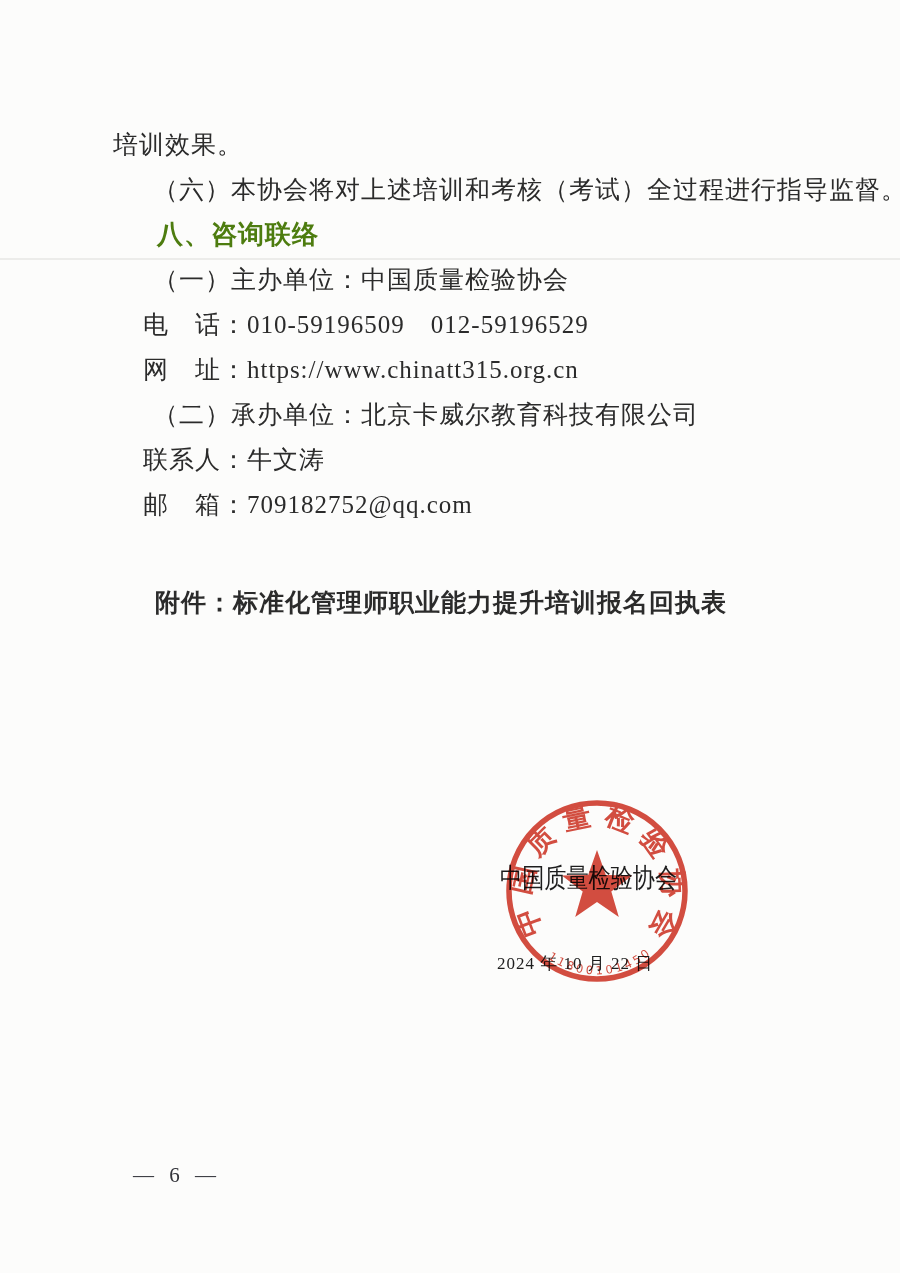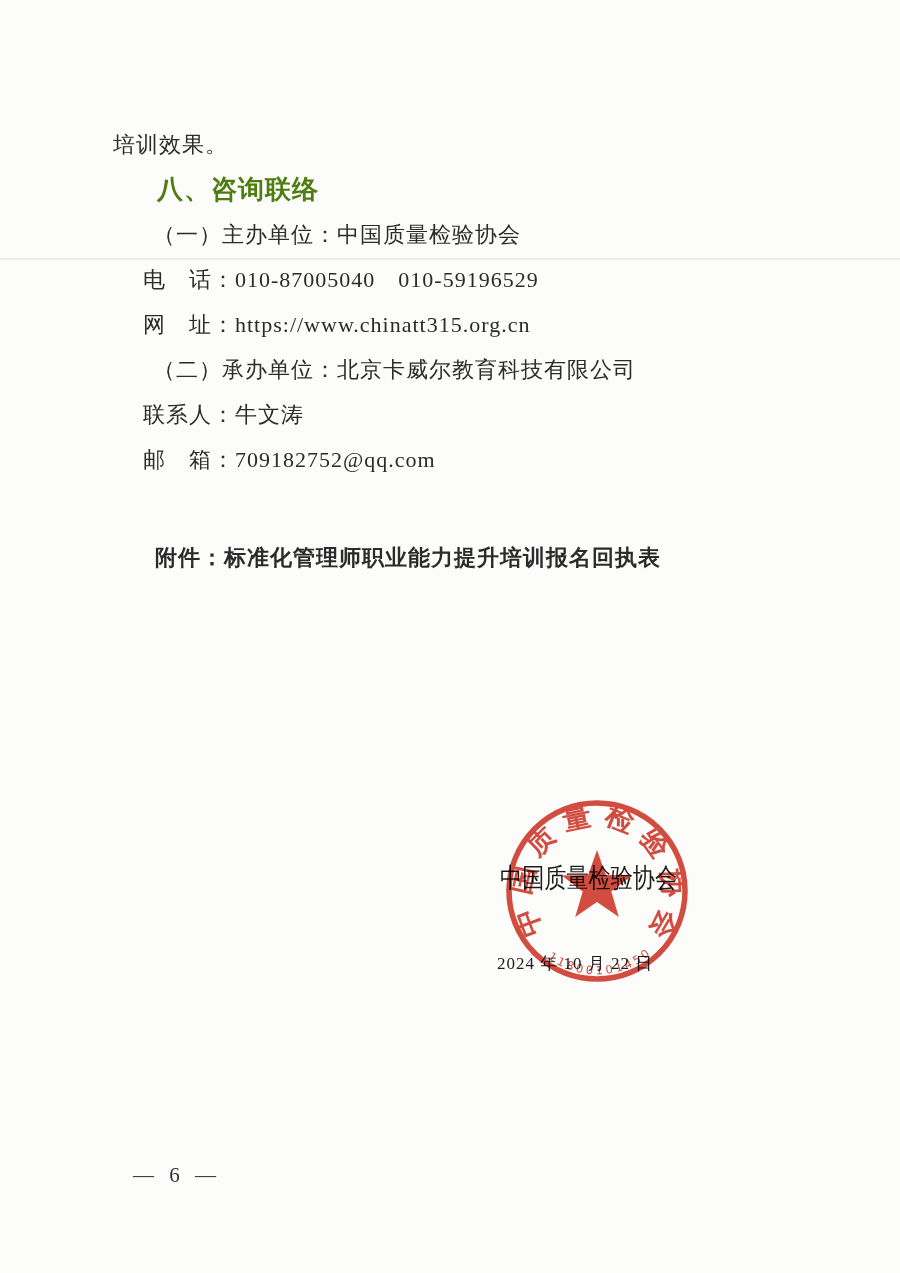--- a/index.html
+++ b/index.html
@@ -15,21 +15,21 @@
   .scan-line{
     position:absolute;left:0;top:258px;width:900px;height:2px;
     background:#ececea;
   }
   
   .doc{
     position:absolute;left:113px;top:122px;width:700px;
   }
   .doc p{
     margin:0;height:45px;line-height:45px;
-    font-size:22px;letter-spacing:1px;
+    font-size:25px;letter-spacing:1px;
     white-space:nowrap;
   }
   .doc p.indent-para{padding-left:40px;}
   .doc p.indent-contact{padding-left:30px;}
   .doc p.heading{
     padding-left:44px;
     font-family:"DejaVu Sans","Liberation Sans",sans-serif;
     font-weight:bold;font-size:26px;color:#4d7c0f;
   }
   .doc p.attachment{padding-left:42px;margin-top:53px;font-weight:bold;}
@@ -65,23 +65,24 @@
 </style>
 </head>
 <body>
 
 <div class="page">
 
   <div class="scan-line"></div>
 
   <div class="doc">
     <p>培训效果。</p>
+    <p class="indent-para">（六）本协会将对上述培训和考核（考试）全过程进行指导监督。</p>
     <p class="heading">八、咨询联络</p>
     <p class="indent-para">（一）主办单位：中国质量检验协会</p>
-    <p class="indent-contact">电　话：010-87005040　010-59196529</p>
+    <p class="indent-contact">电　话：010-59196509　012-59196529</p>
     <p class="indent-contact">网　址：https://www.chinatt315.org.cn</p>
     <p class="indent-para">（二）承办单位：北京卡威尔教育科技有限公司</p>
     <p class="indent-contact">联系人：牛文涛</p>
     <p class="indent-contact">邮　箱：709182752@qq.com</p>
     <p class="attachment">附件：标准化管理师职业能力提升培训报名回执表</p>
   </div>
 
   <div class="sig-org">中国质量检验协会</div>
   <div class="sig-date">2024 年 10 月 22 日</div>
 

